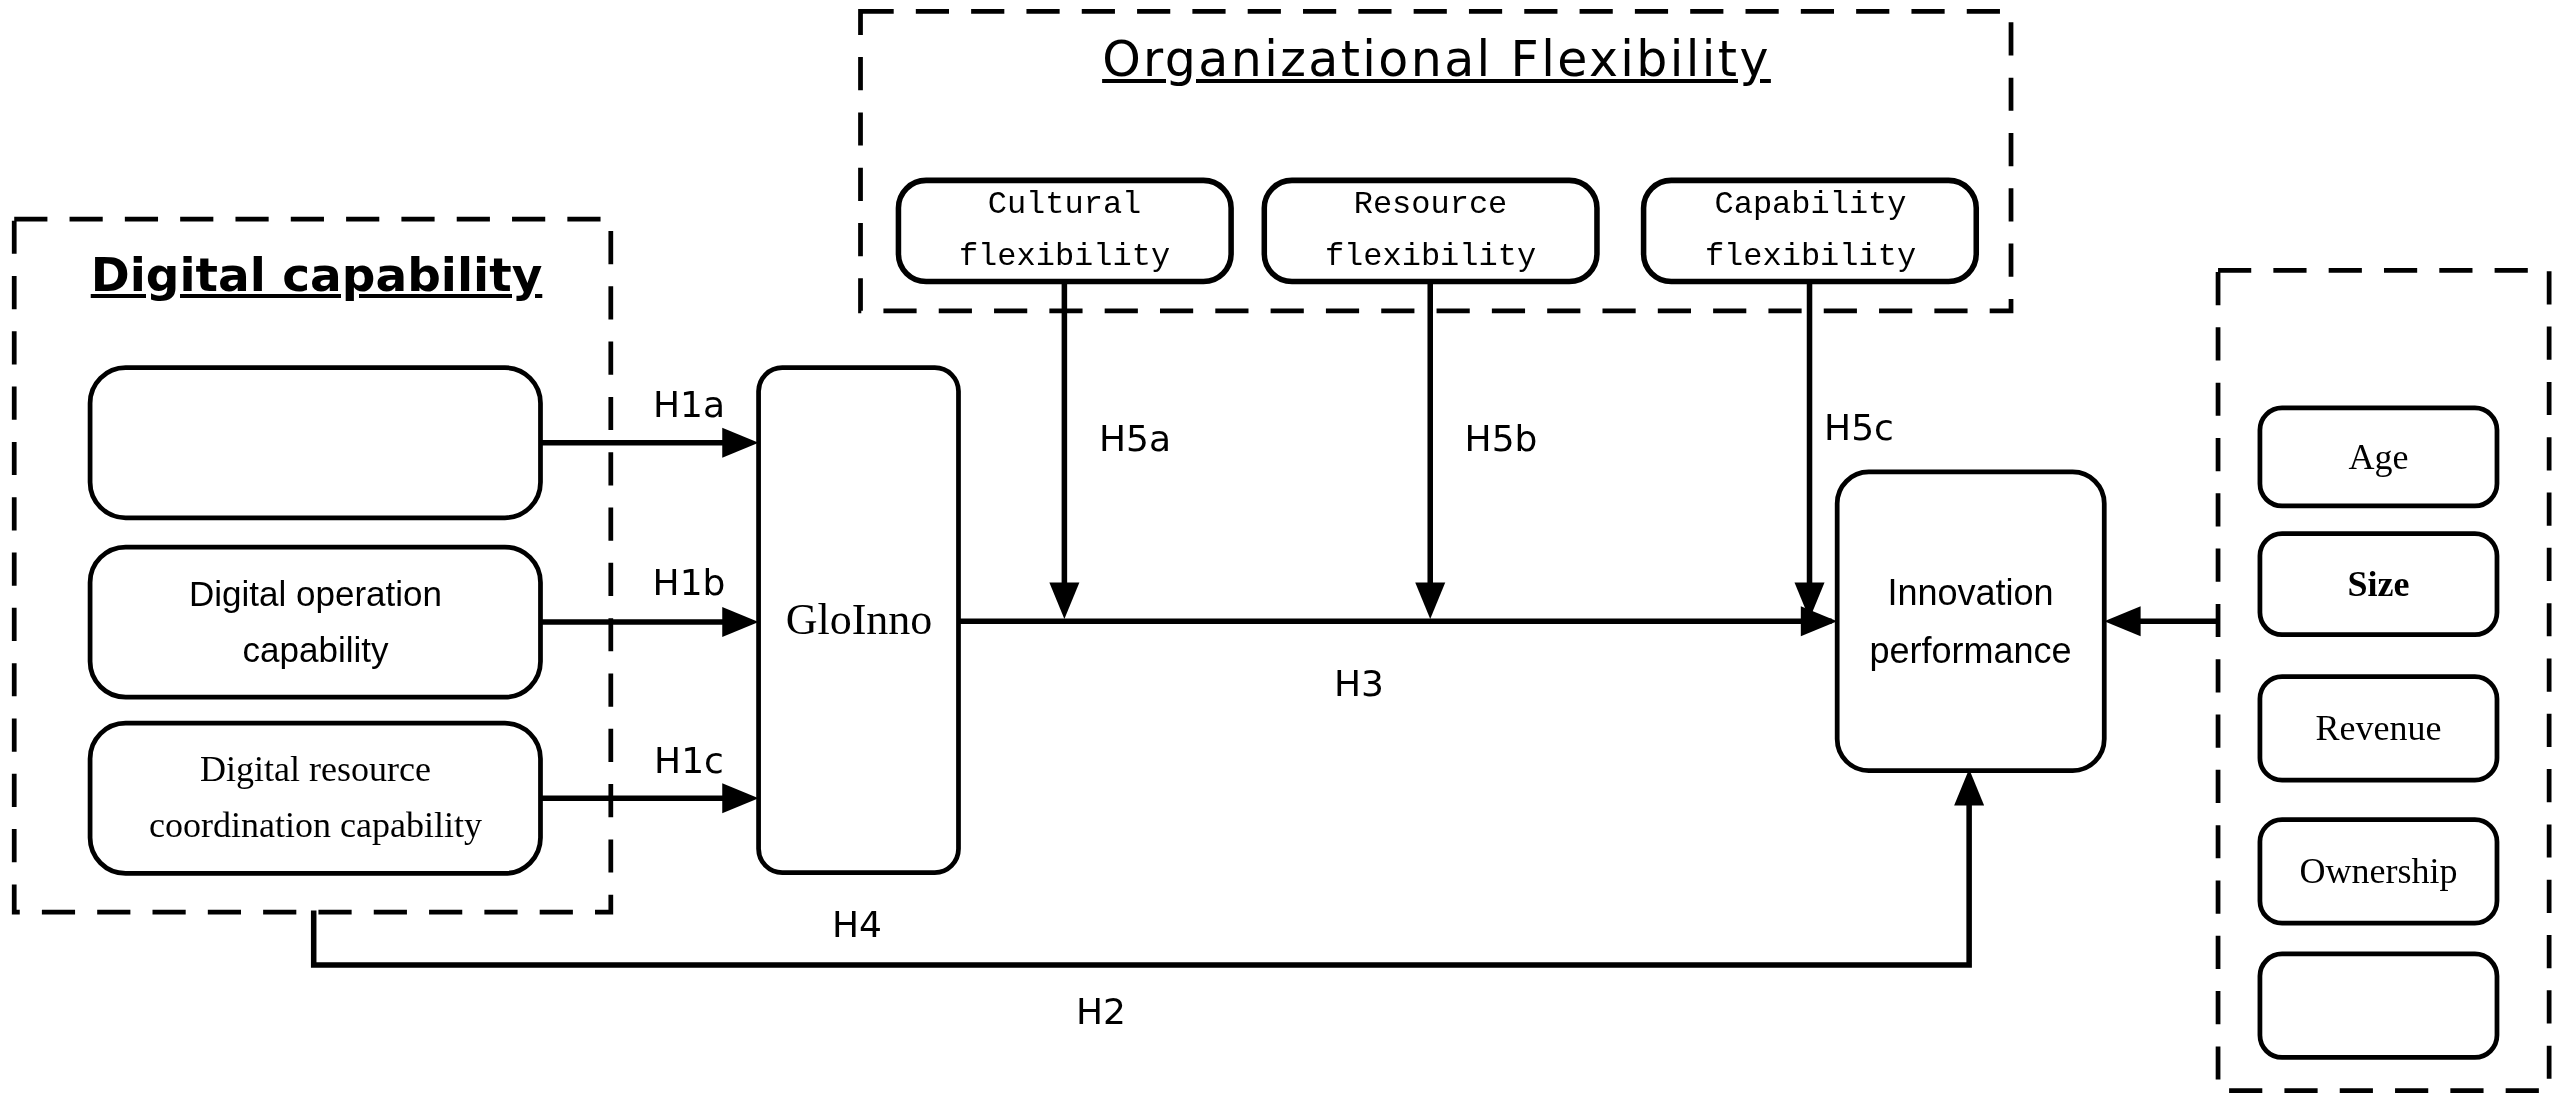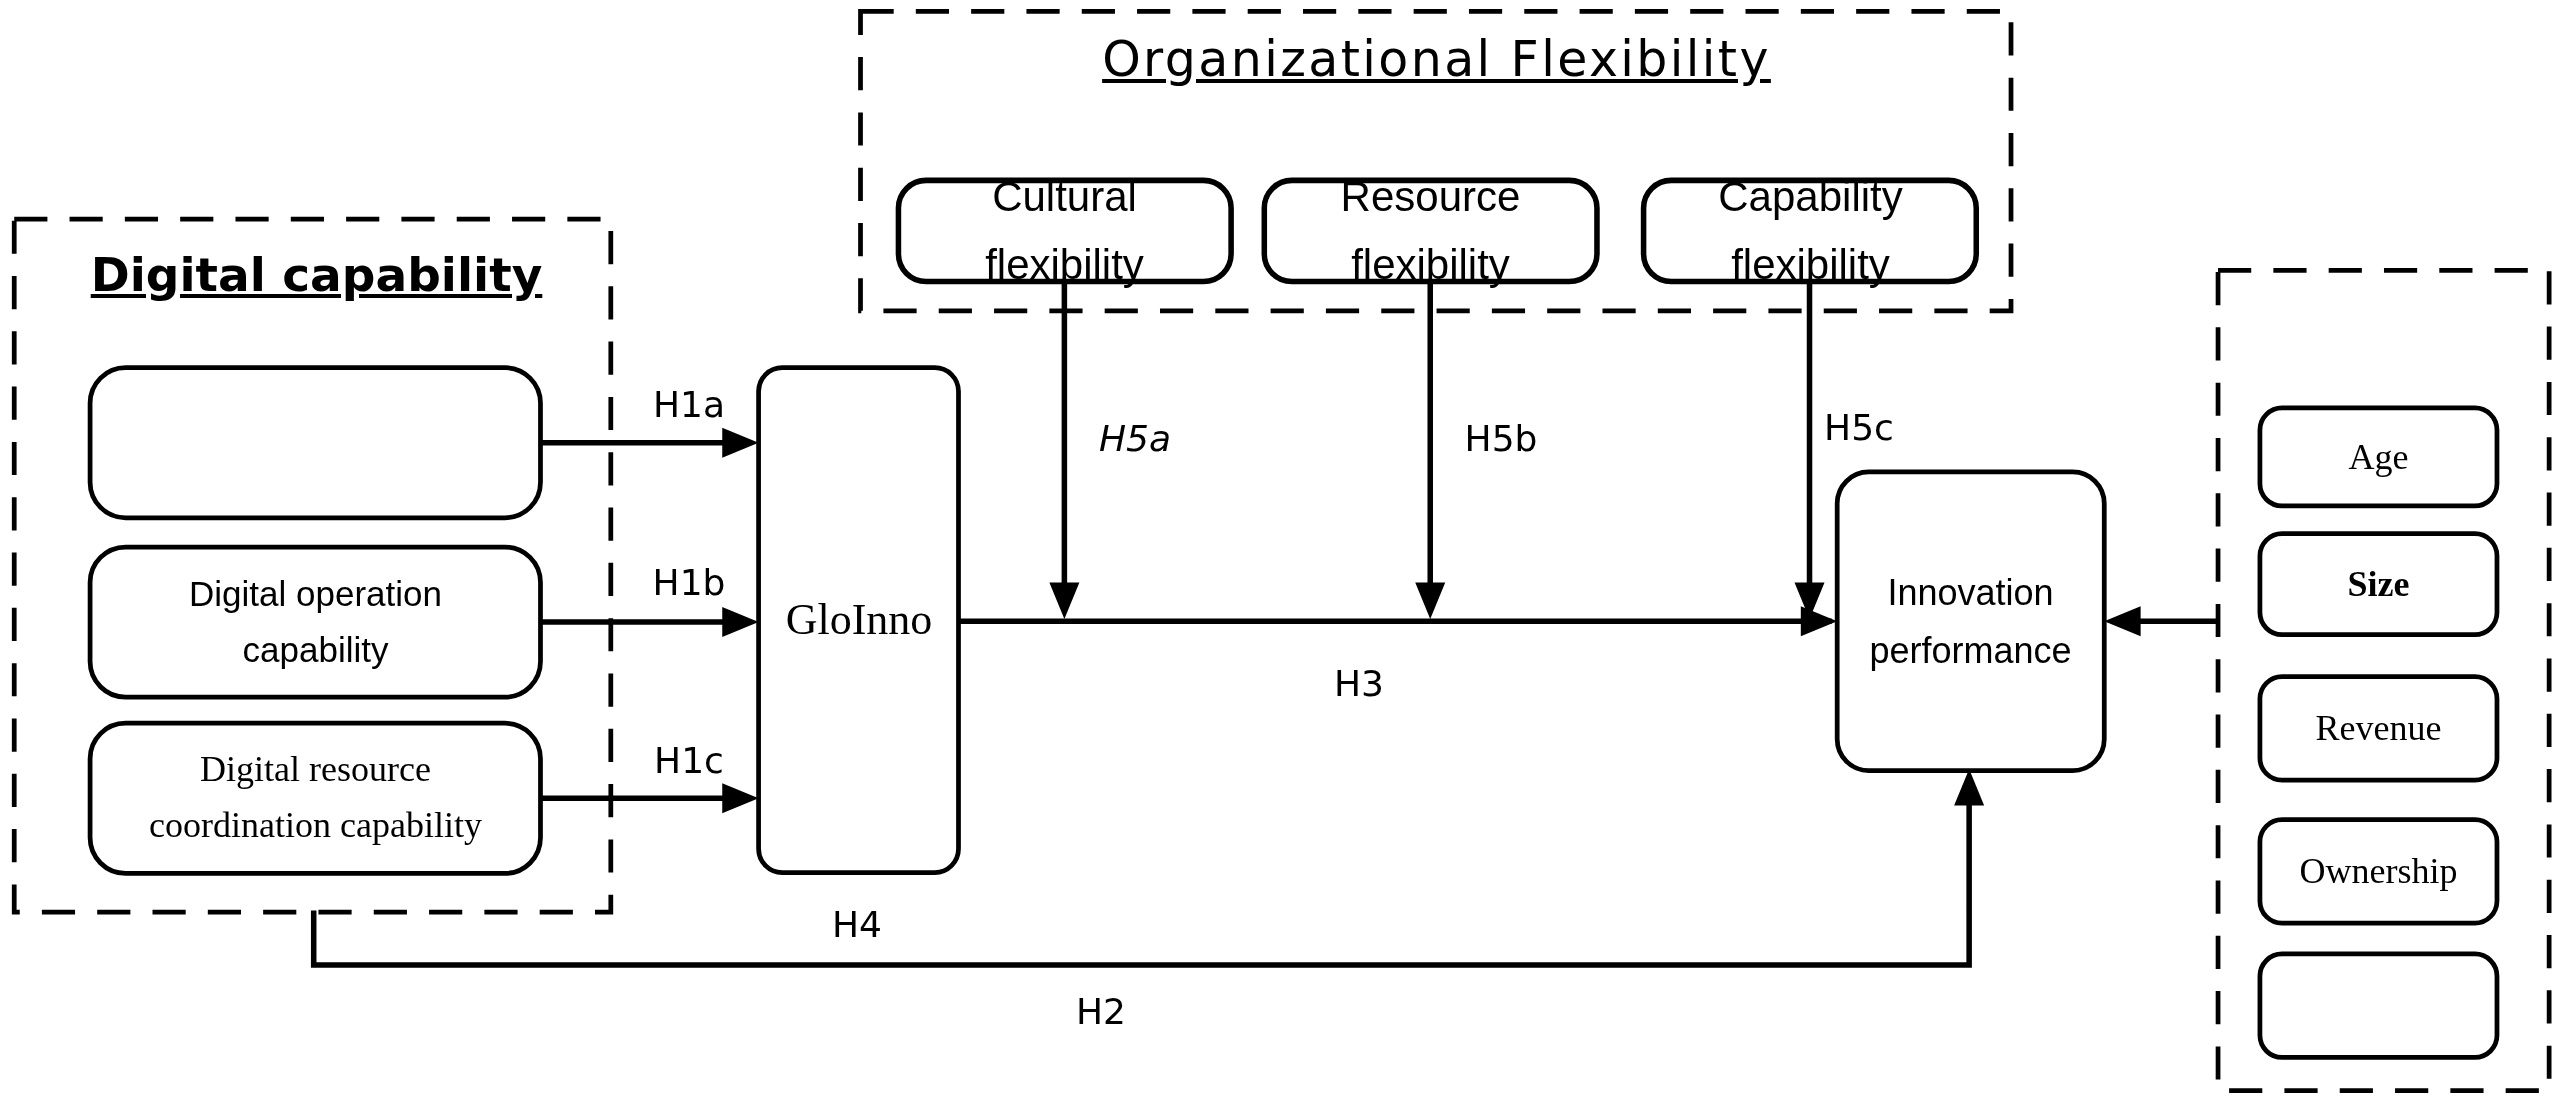--- a/index.html
+++ b/index.html
@@ -8,21 +8,21 @@
   #shapes{position:absolute;left:0;top:0;width:2576px;height:1098px;}
   .txt{position:absolute;display:flex;align-items:center;justify-content:center;
        text-align:center;white-space:pre-line;color:#000;}
   .group-title{font-family:"DejaVu Sans",sans-serif;text-decoration:underline;}
   .t-digital{left:24px;top:235px;width:585px;height:79px;font-size:47px;font-weight:700;}
   .t-orgflex{left:861px;top:22px;width:1151px;height:75px;font-size:49px;letter-spacing:2.4px;}
   .t-control{left:2218px;top:283px;width:331px;height:71px;font-size:44px;letter-spacing:1.6px;}
   .hlab{font-family:"DejaVu Sans",sans-serif;font-size:36px;width:134px;height:44px;}
   .sanslab{font-family:"Liberation Sans",sans-serif;font-size:35px;line-height:1.6;}
   .seriflab{font-family:"Liberation Serif",serif;font-size:36px;line-height:1.55;}
-  .flexlab{font-family:Liberation Sans, sans-serif;font-size:42px;line-height:1.6;text-align:center;}
+  .flexlab{font-family:Liberation Mono, monospace;font-size:32px;line-height:1.6;text-align:center;}
   .ctrllab{font-family:"Liberation Serif",serif;font-size:36px;}
   .gloinno{font-family:"Liberation Serif",serif;font-size:44px;}
   .innov{font-family:"Liberation Sans",sans-serif;font-size:36px;line-height:1.6;}
 </style>
 </head>
 <body>
 
 <div id="canvas">
 
   <svg id="shapes" viewBox="0 0 3260 1389" xmlns="http://www.w3.org/2000/svg">
@@ -89,21 +89,21 @@
 performance</div>
 
   <div class="txt ctrllab" style="left:2260px;top:408px;width:237px;height:98px;">Age</div>
   <div class="txt ctrllab" style="left:2260px;top:533px;width:237px;height:101px;font-weight:bold;">Size</div>
   <div class="txt ctrllab" style="left:2260px;top:676px;width:237px;height:104px;">Revenue</div>
   <div class="txt ctrllab" style="left:2260px;top:819px;width:237px;height:104px;">Ownership</div>
 
   <div class="txt hlab" style="left:622px;top:382px;">H1a</div>
   <div class="txt hlab" style="left:622px;top:560px;">H1b</div>
   <div class="txt hlab" style="left:622px;top:738px;">H1c</div>
-  <div class="txt hlab" style="left:1068px;top:416px;font-style:italic;">H5a</div>
+  <div class="txt hlab" style="left:1068px;top:416px;">H5a</div>
   <div class="txt hlab" style="left:1434px;top:416px;">H5b</div>
   <div class="txt hlab" style="left:1792px;top:405px;">H5c</div>
   <div class="txt hlab" style="left:1292px;top:661px;">H3</div>
   <div class="txt hlab" style="left:790px;top:902px;">H4</div>
   <div class="txt hlab" style="left:1034px;top:989px;">H2</div>
 
 </div>
 
 
 </body></html>

